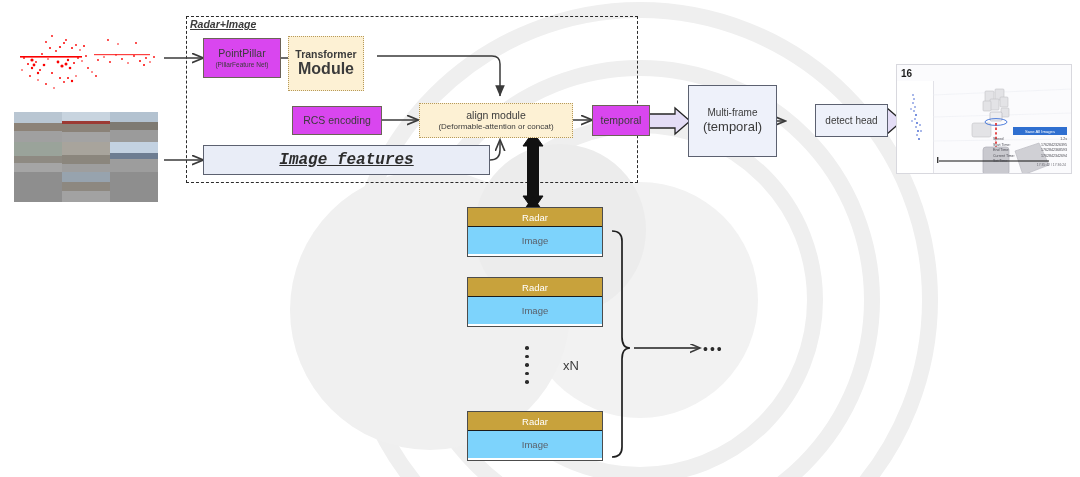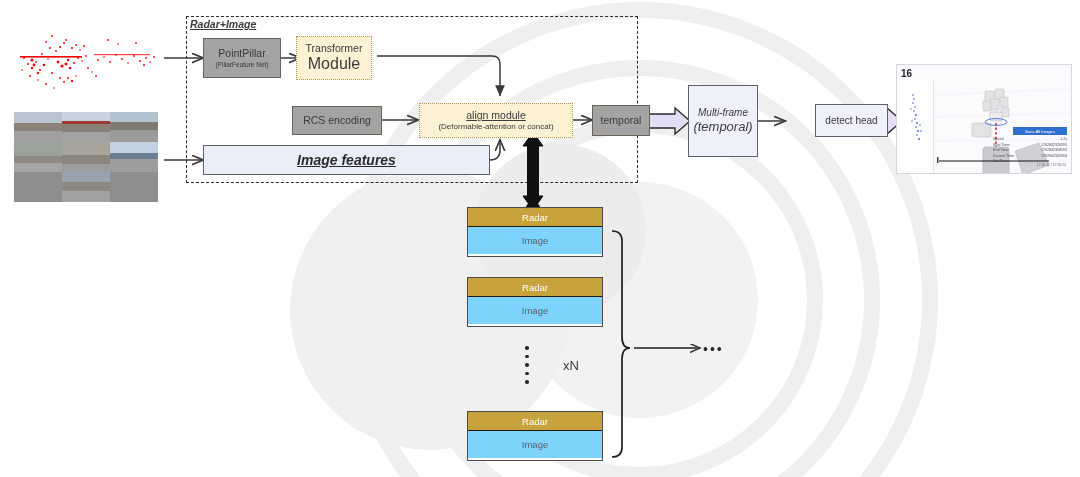--- a/index.html
+++ b/index.html
@@ -8,21 +8,21 @@
   #stage{position:absolute;inset:0;width:1080px;height:477px;}
   .abs{position:absolute;}
   svg{overflow:visible;}
 
   
   .node{position:absolute;box-sizing:border-box;display:flex;flex-direction:column;
         align-items:center;justify-content:center;text-align:center;line-height:1.18;}
   .node .t1{display:block;}
   .node .t2{display:block;}
 
-  .n-cream{background:#a3a3a3;border:1.4px solid #6b6357;}
+  .n-cream{background:#d946ef;border:1.4px solid #6b6357;}
   .n-cream-dotted{background:#fdf1d4;border:1.6px dotted #b79a5a;}
   .n-blue{background:#eef1fa;border:1.4px solid #5c6170;}
   .n-image-feat{background:#e9edf7;border:1.6px solid #5c6170;}
 
   .lbl-italic-ul{font-style:italic;font-weight:bold;text-decoration:underline;}
 
   
   .card{position:absolute;box-sizing:border-box;border:1.6px solid #4c4c4c;background:#fff;}
   .card .radar{box-sizing:border-box;height:19px;background:#c8a23c;border-bottom:1.6px solid #1b1b1b;
         color:#ffffff;font-size:9.5px;display:flex;align-items:center;justify-content:center;}
@@ -219,43 +219,43 @@
   </svg>
   <svg class="abs" style="left:857px;top:108px;" width="46" height="26">
     <path d="M0,6 L30,6 L30,0 L45,13 L30,26 L30,20 L0,20 Z" fill="#e4ddf6" stroke="#262626" stroke-width="1.3"></path>
   </svg>
 
   <div class="node n-cream" style="left:203px;top:38px;width:78px;height:40px;">
     <span class="t1" style="font-size:10.5px;">PointPillar</span>
     <span class="t2" style="font-size:6.5px;margin-top:1px;">(PillarFeature Net)</span>
   </div>
 
-  <div class="node n-cream-dotted" style="left:296px;top:36px;width:76px;height:44px;">
+  <div class="node n-cream-dotted" style="left:288px;top:36px;width:76px;height:55px;font-weight:bold;">
     <span class="t1" style="font-size:10.5px;">Transformer</span>
     <span class="t2" style="font-size:16px;">Module</span>
   </div>
 
   <div class="node n-cream" style="left:292px;top:106px;width:90px;height:29px;">
     <span class="t1" style="font-size:10.5px;">RCS encoding</span>
   </div>
 
   <div class="node n-cream-dotted" style="left:419px;top:103px;width:154px;height:35px;">
-    <span class="t1" style="font-size:10.5px;text-decoration:underline;">align module</span>
+    <span class="t1" style="font-size:10.5px;">align module</span>
     <span class="t2" style="font-size:8px;margin-top:1px;text-align:center;">(Deformable-attention or concat)</span>
   </div>
 
   <div class="node n-image-feat" style="left:203px;top:145px;width:287px;height:30px;">
-    <span class="t1 lbl-italic-ul" style="font-size:14px;color:#2c2c2c;">Image features</span>
+    <span class="t1 lbl-italic-ul" style="font-size:16px;color:#2c2c2c;font-family:Liberation Mono, monospace;">Image features</span>
   </div>
 
   <div class="node n-cream" style="left:592px;top:105px;width:58px;height:31px;">
     <span class="t1" style="font-size:10.5px;">temporal</span>
   </div>
 
-  <div class="node n-blue" style="left:688px;top:85px;width:70px;height:72px;font-style:italic;">
+  <div class="node n-blue" style="left:688px;top:85px;width:89px;height:72px;">
     <span class="t1" style="font-size:10px;">Multi-frame</span>
     <span class="t2" style="font-size:13px;">(temporal)</span>
   </div>
 
   <div class="node n-blue" style="left:815px;top:104px;width:73px;height:33px;">
     <span class="t1" style="font-size:10px;">detect head</span>
   </div>
 
   <div class="card" style="left:467px;top:207px;width:136px;height:50px;">
     <div class="radar">Radar</div>

